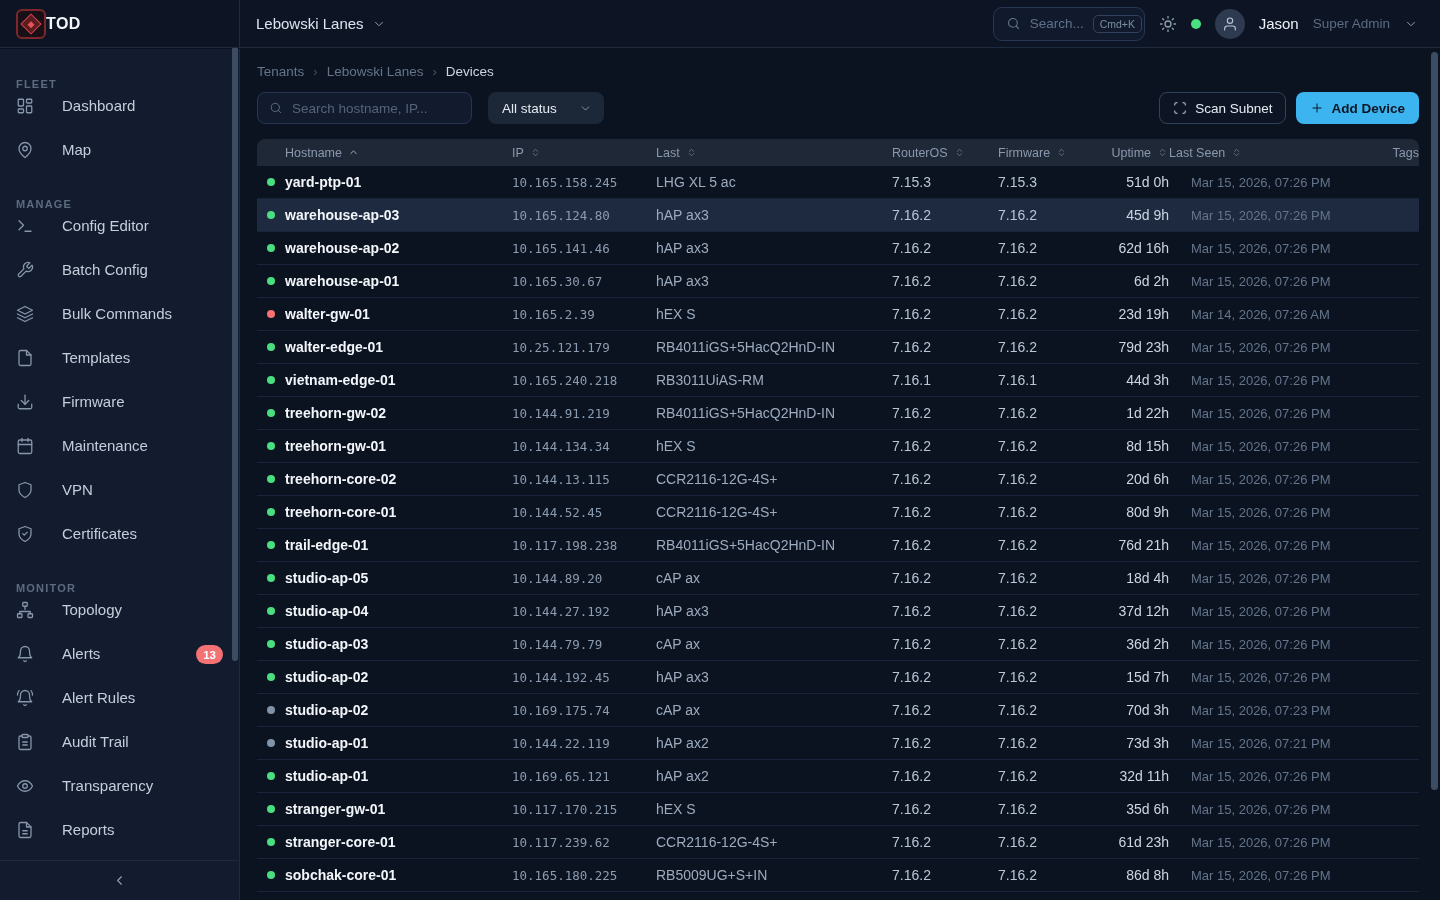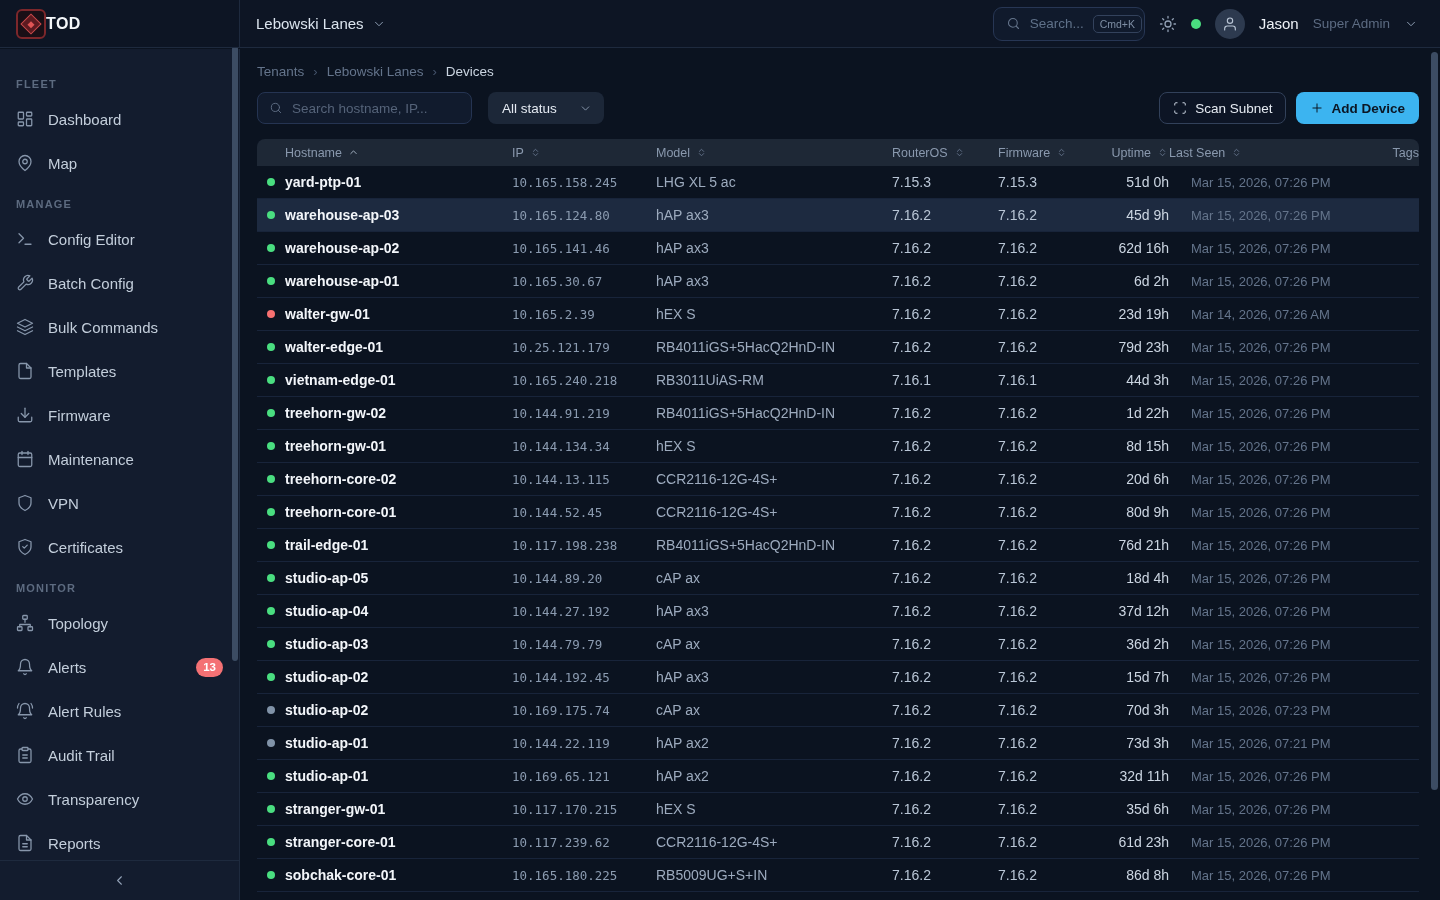--- a/index.html
+++ b/index.html
@@ -72,21 +72,21 @@
     background: #131c2e; border-right: 1px solid #1e2a3e;
   }
   .nav { padding-top: 14px; }
   .nav-section-label {
     height: 26px; padding: 0 16px; display: flex; align-items: center;
     font-size: 11px; letter-spacing: 1.2px; color: #5d6b80; font-weight: bold;
     margin-top: 6px;
   }
   .nav-section:first-child .nav-section-label { margin-top: 8px; }
   .nav-item {
-    height: 44px; display: flex; align-items: center; gap: 14px; padding: 0 16px;
+    height: 44px; display: flex; gap: 28px; padding: 0 16px;
     cursor: pointer; color: #c3cedb; font-size: 15px;
   }
   .nav-item .icon { width: 18px; height: 18px; color: #8796ab; }
   .nav-badge {
     margin-left: auto; min-width: 25px; height: 19px; padding: 0 7px;
     border-radius: 10px; background: #f47174; color: #fff; font-size: 11.5px;
     font-weight: bold; display: flex; align-items: center; justify-content: center;
   }
   .sidebar-scrollthumb {
     position: absolute; left: 232px; top: -3px; width: 6px; height: 615px;
@@ -489,21 +489,21 @@
         <div class="cell">
           <span>IP</span>
           <span class="icon sorticon">
             <svg viewBox="0 0 24 24" fill="none" stroke="currentColor" stroke-width="1.7" stroke-linecap="round" stroke-linejoin="round">
               <polyline points="8 10 12 6 16 10"></polyline>
               <polyline points="8 14 12 18 16 14"></polyline>
             </svg>
           </span>
         </div>
         <div class="cell">
-          <span>Model</span>
+          <span>Last</span>
           <span class="icon sorticon">
             <svg viewBox="0 0 24 24" fill="none" stroke="currentColor" stroke-width="1.7" stroke-linecap="round" stroke-linejoin="round">
               <polyline points="8 10 12 6 16 10"></polyline>
               <polyline points="8 14 12 18 16 14"></polyline>
             </svg>
           </span>
         </div>
         <div class="cell">
           <span>RouterOS</span>
           <span class="icon sorticon">

